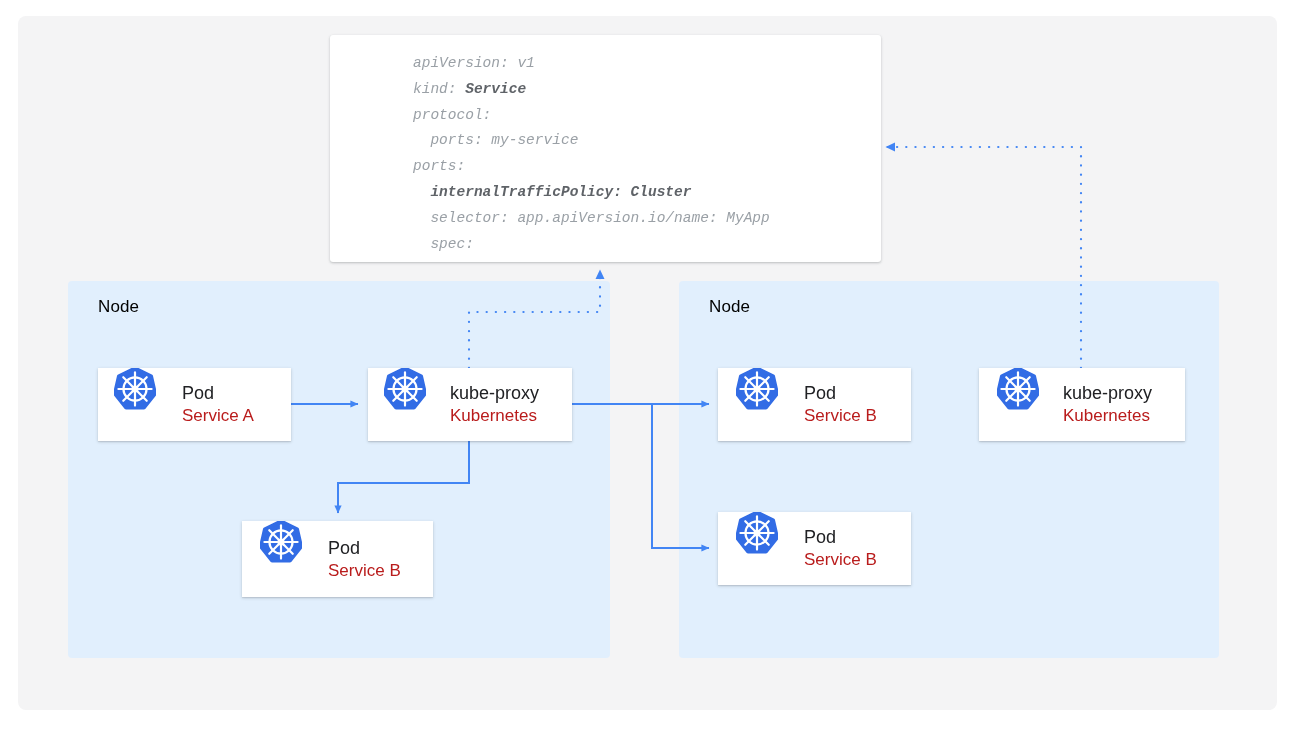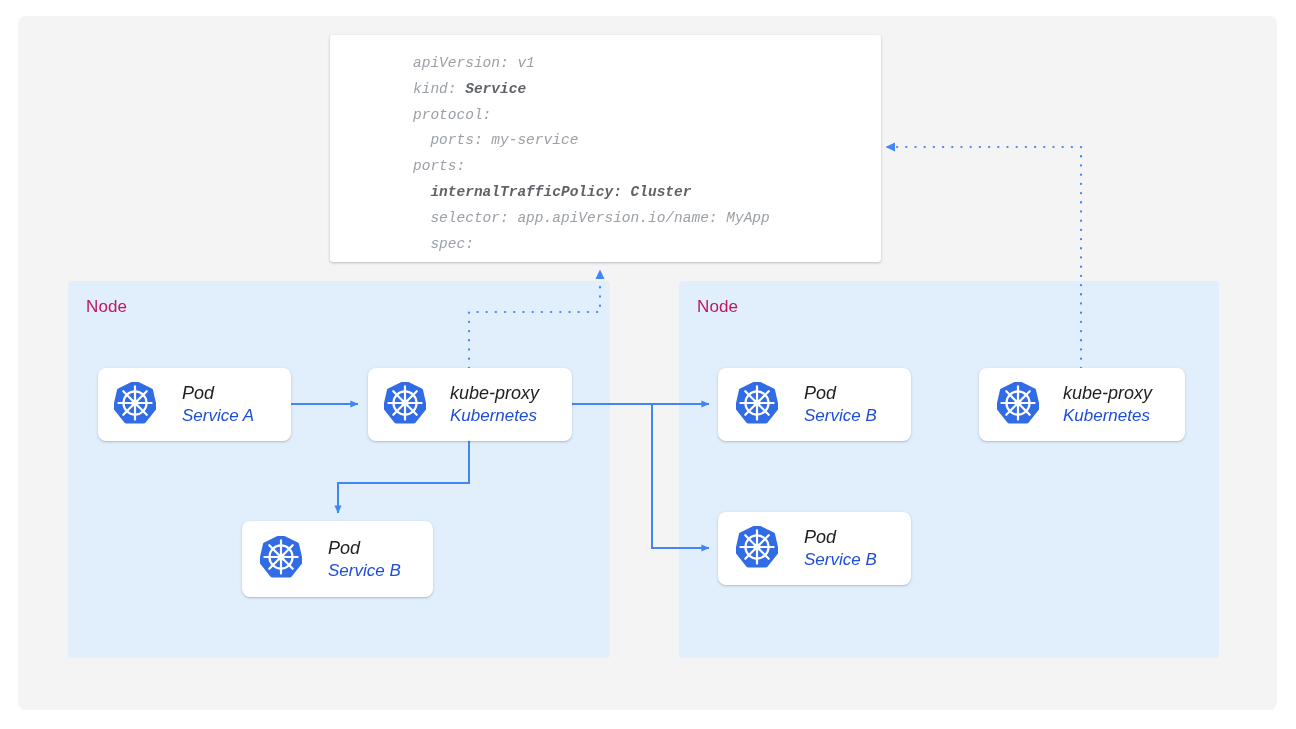--- a/index.html
+++ b/index.html
@@ -7,32 +7,32 @@
        font-family:"Liberation Sans","DejaVu Sans",sans-serif;}
 
   #stage{position:relative;width:1296px;height:729px;}
 
   
   .canvas{position:absolute;left:18px;top:16px;width:1259px;height:694px;
           background:#f4f4f5;border-radius:8px;}
 
   
   .node{position:absolute;background:#e1effd;border-radius:4px;}
-  .node-label{position:absolute;font-size:17px;color:#be185d;
-              letter-spacing:.1px;white-space:nowrap;}
-
-  
-  .card{position:absolute;background:#ffffff;border-radius:8px;
+  .node-label{position:absolute;font-size:17px;color:#000000;
+              letter-spacing:.1px;white-space:nowrap;margin-left:12px;}
+
+  
+  .card{position:absolute;background:#ffffff;border-radius:0;
         box-shadow:0 1px 3px rgba(60,64,67,.22),0 1px 1px rgba(60,64,67,.10);
-        display:flex;align-items:center;box-sizing:border-box;font-style:italic;}
+        display:flex;box-sizing:border-box;}
   .card .kico{flex:0 0 auto;display:block;}
   .card .ctext{display:flex;flex-direction:column;justify-content:center;
                line-height:1.28;}
   .card .ctitle{font-size:18px;color:#202124;white-space:nowrap;}
-  .card .csub{font-size:17px;color:#1d4ed8;white-space:nowrap;}
+  .card .csub{font-size:17px;color:#b91c1c;white-space:nowrap;}
 
   
   .card.pod-a   .kico{margin-left:16px;} .card.pod-a   .ctext{margin-left:26px;}
   .card.kproxy  .kico{margin-left:16px;} .card.kproxy  .ctext{margin-left:24px;}
   .card.pod-b-l .kico{margin-left:18px;} .card.pod-b-l .ctext{margin-left:26px;}
   .card.pod-b-r .kico{margin-left:18px;} .card.pod-b-r .ctext{margin-left:26px;}
   .card.kproxy-r .kico{margin-left:18px;} .card.kproxy-r .ctext{margin-left:24px;}
 
   
   .yaml{position:absolute;left:330px;top:35px;width:551px;height:227px;

